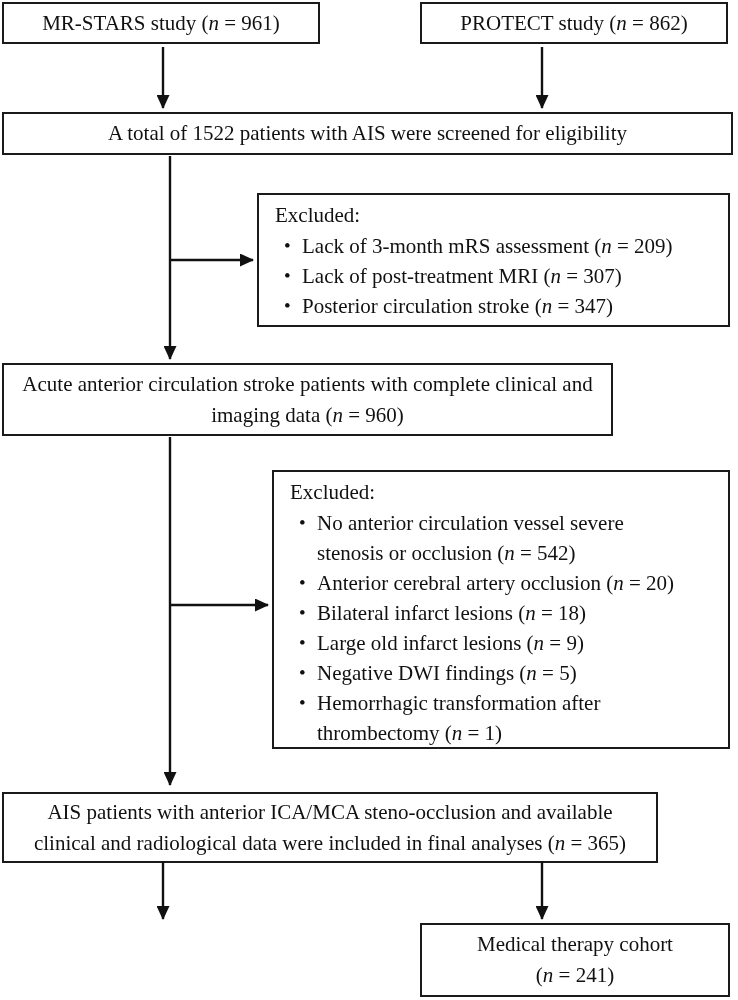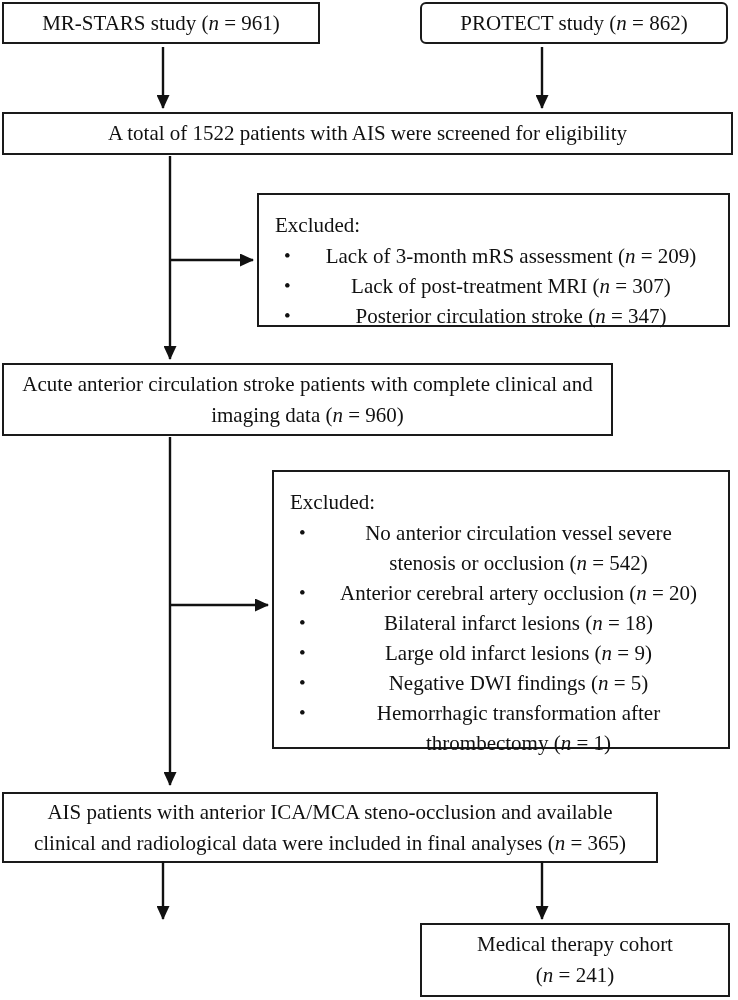--- a/index.html
+++ b/index.html
@@ -29,53 +29,53 @@
     display: flex;
     align-items: center;
     justify-content: center;
     text-align: center;
     line-height: 31px;
     padding: 0 7px;
   }
   .box.excl {
     text-align: left;
     line-height: 30px;
-    padding: 15px 8px 5px 16px;
+    padding: 5px 8px 5px 16px;
   }
   .excl-heading { line-height: 31px; }
   ul.excl-list { margin: 0; padding: 0; list-style: none; }
   ul.excl-list li { display: flex; align-items: flex-start; }
   .bullet {
     flex: 0 0 27px;
     padding-left: 9px;
     box-sizing: border-box;
     font-size: 19px;
   }
-  .item-text { flex: 1 1 auto; text-align: center; }
+  .item-text { flex: 1 1 auto; }
   svg.arrows {
     position: absolute;
     left: 0; top: 0;
     pointer-events: none;
   }
   svg.arrows line {
     stroke: var(--arrow);
     stroke-width: 2.4;
   }
   i { font-style: italic; }
 </style>
 </head>
 <body>
 
 <div class="canvas">
 
   <div class="box center" style="left:2px; top:2px; width:318px; height:42px;">
     <span>MR-STARS study (<i>n</i> = 961)</span>
   </div>
 
-  <div class="box center" style="left:420px; top:2px; width:308px; height:42px;border-radius:6px;">
+  <div class="box center" style="left:420px; top:2px; width:308px; height:42px;">
     <span>PROTECT study (<i>n</i> = 862)</span>
   </div>
 
   <div class="box center" style="left:2px; top:112px; width:731px; height:43px;">
     <span>A total of 1522 patients with AIS were screened for eligibility</span>
   </div>
 
   <div class="box excl" style="left:257px; top:193px; width:473px; height:134px;">
     <div class="excl-heading">Excluded:</div>
     <ul class="excl-list">

